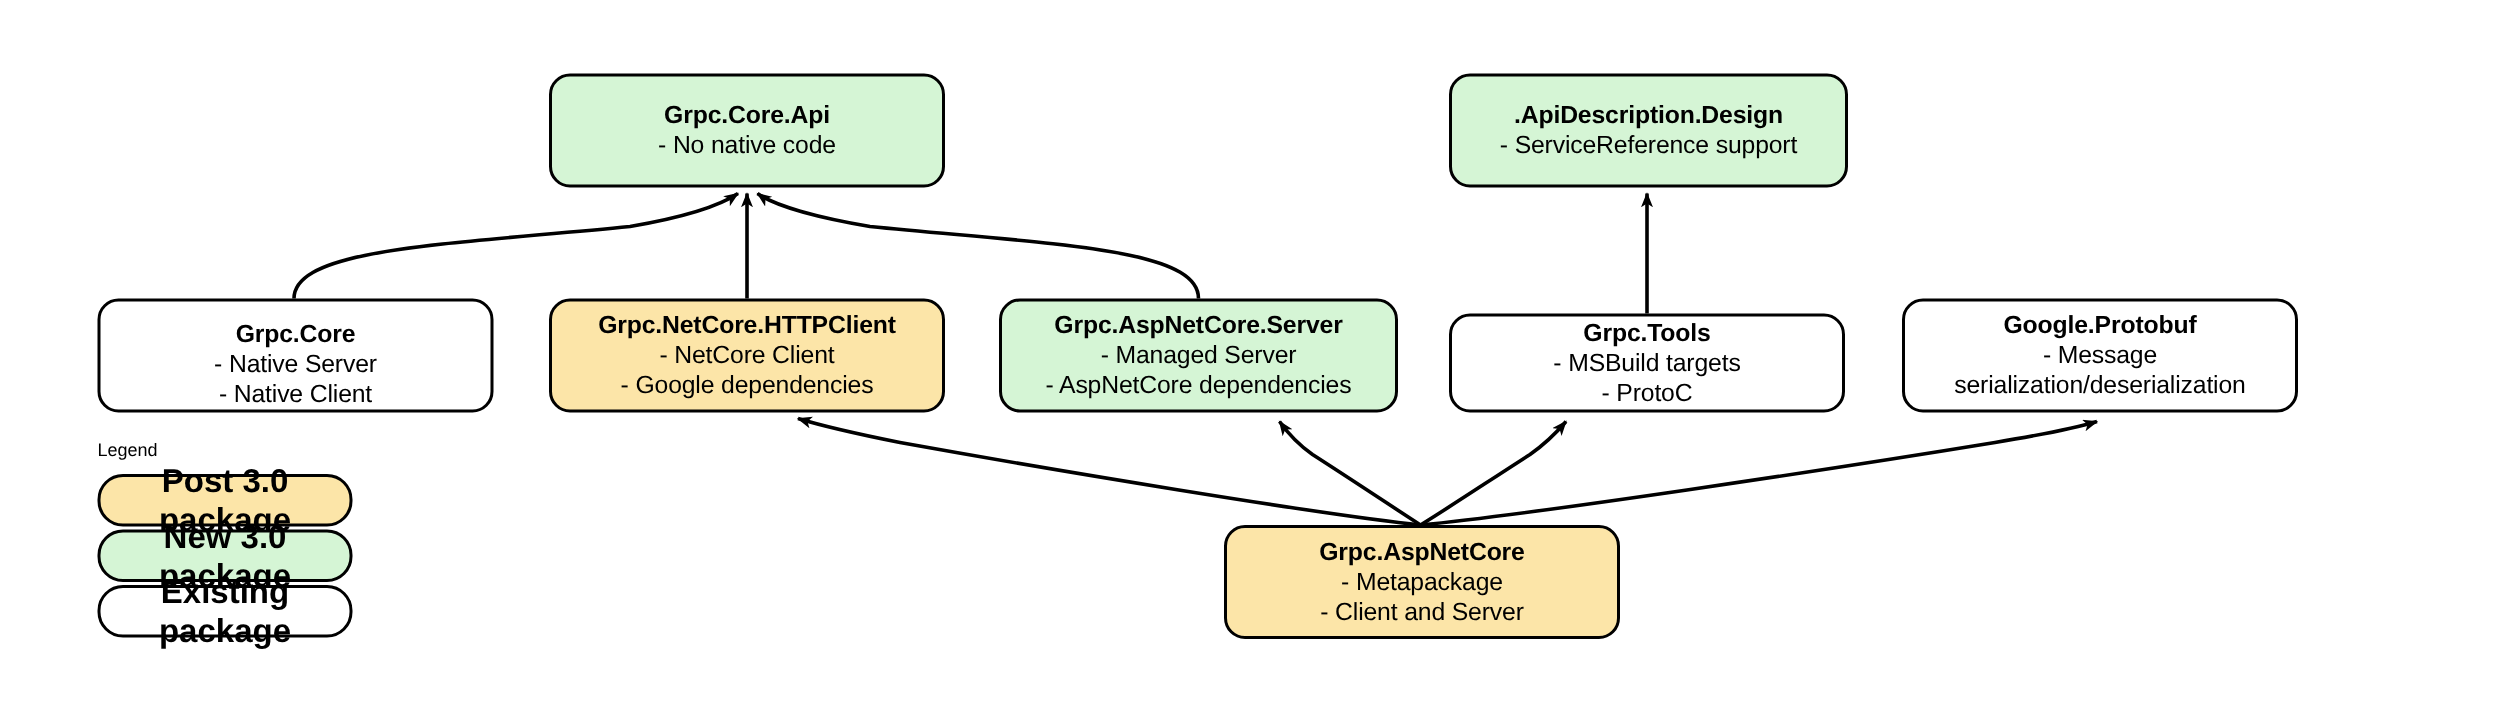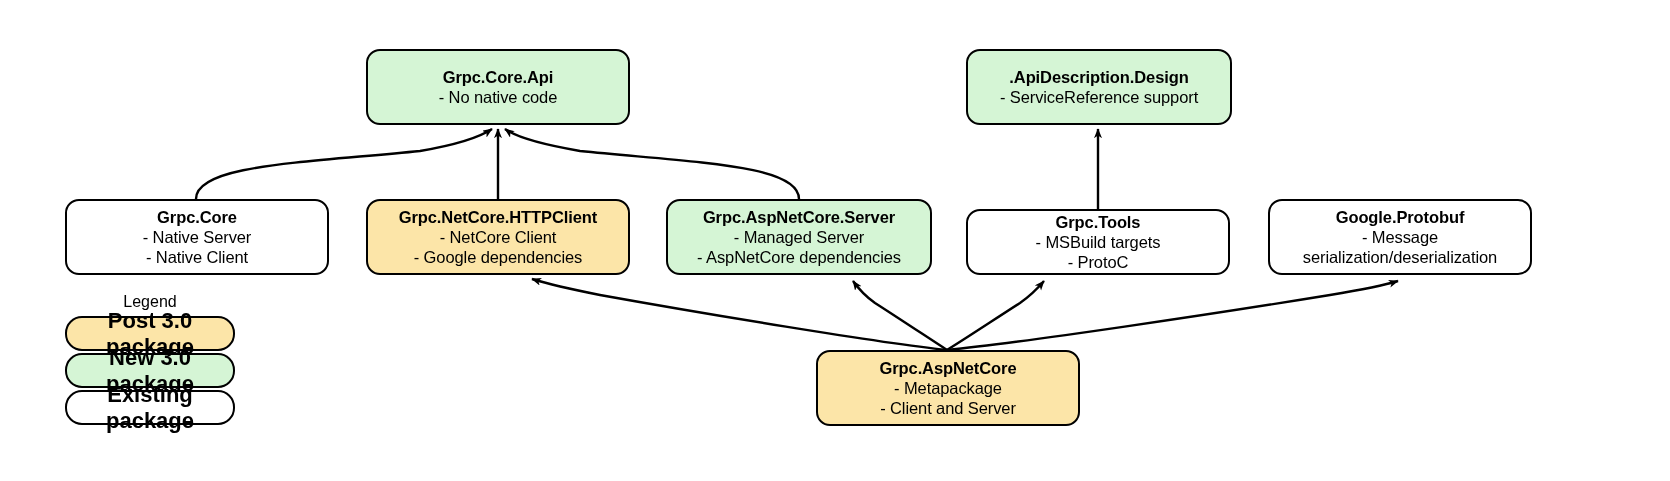--- a/index.html
+++ b/index.html
@@ -50,23 +50,23 @@
     font-size: 16.5px;
     font-weight: normal;
     letter-spacing: -0.1px;
   }
   .node.green { background: #d5f5d5; }
   .node.yellow { background: #fce5a8; }
   .node.white { background: #ffffff; }
 
   .legend-title {
     position: absolute;
-    font-size: 16px;
+    font-size: 12px;
     color: #000000;
-    text-align: center;
+    text-align: left;
     width: 170px;
   }
   .legend-chip {
     position: absolute;
     box-sizing: border-box;
     border: 2.2px solid #000000;
     border-radius: 17px;
     display: flex;
     align-items: center;
     justify-content: center;
@@ -110,21 +110,21 @@
   <div class="node green" style="left:366px; top:36px; width:264px; height:76px;">
     <div class="title">Grpc.Core.Api</div>
     <div class="line">- No native code</div>
   </div>
 
   <div class="node green" style="left:966px; top:36px; width:266px; height:76px;">
     <div class="title">.ApiDescription.Design</div>
     <div class="line">- ServiceReference support</div>
   </div>
 
-  <div class="node white" style="left:65px; top:186px; width:264px; height:76px;">
+  <div class="node white" style="left:65px; top:186px; width:264px; height:76px;justify-content:flex-end;">
     <div class="title">Grpc.Core</div>
     <div class="line">- Native Server</div>
     <div class="line">- Native Client</div>
   </div>
 
   <div class="node yellow" style="left:366px; top:186px; width:264px; height:76px;">
     <div class="title">Grpc.NetCore.HTTPClient</div>
     <div class="line">- NetCore Client</div>
     <div class="line">- Google dependencies</div>
   </div>

